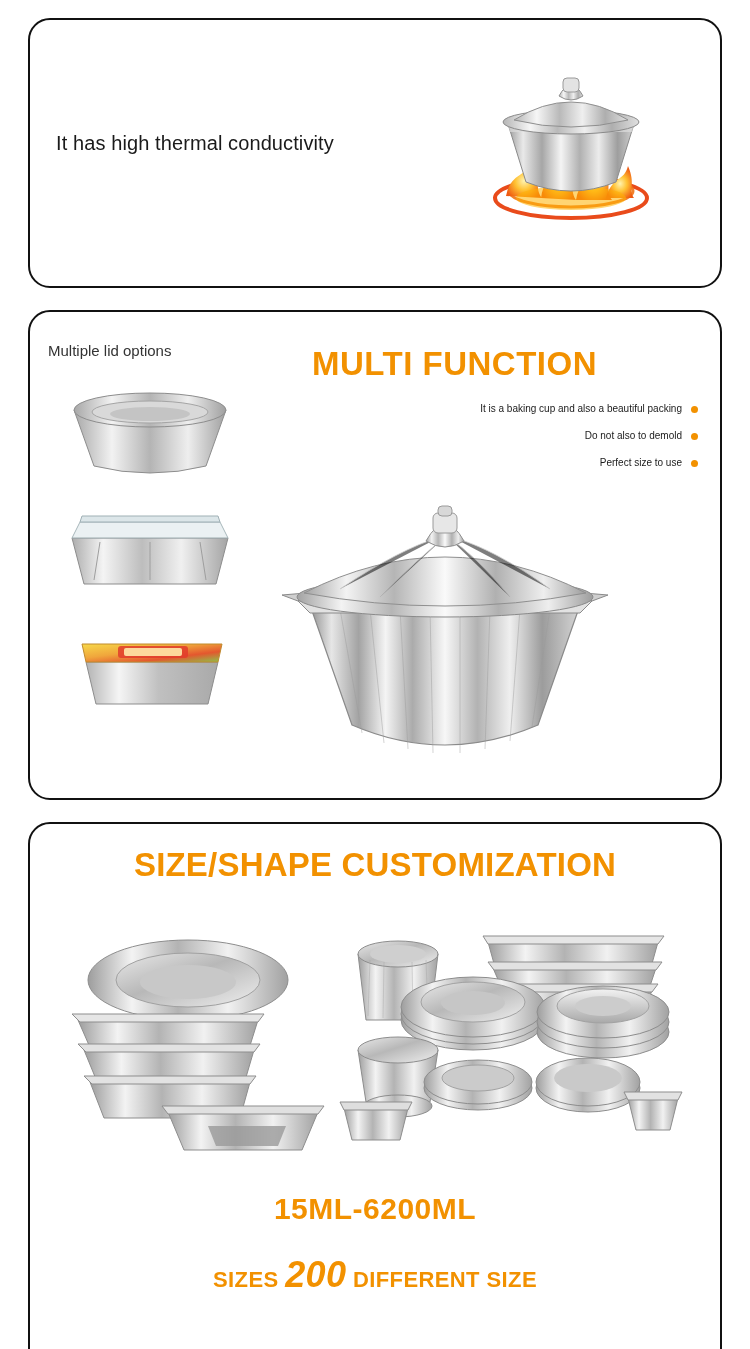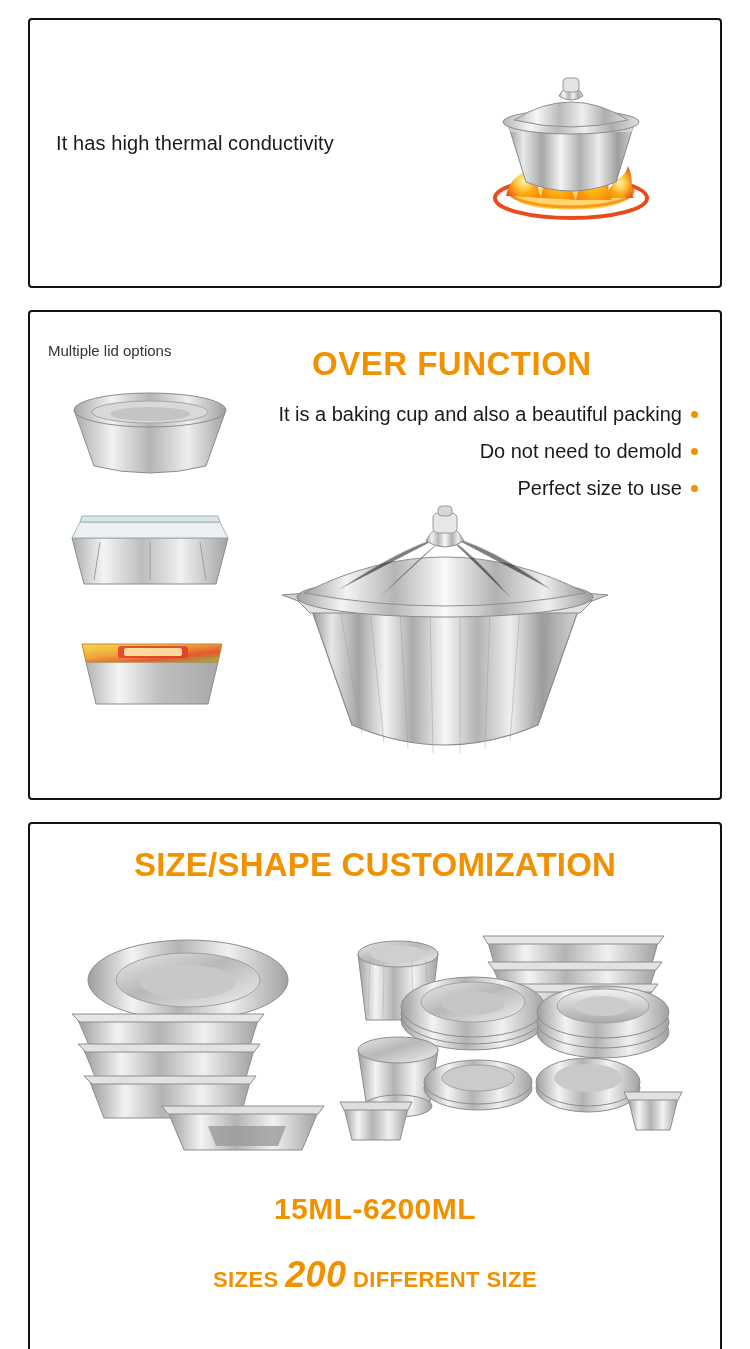--- a/index.html
+++ b/index.html
@@ -7,21 +7,21 @@
     width: 750px;
     height: 1349px;
     background: #ffffff;
     font-family: "Liberation Sans", sans-serif;
     overflow: hidden;
   }
   .page { width: 750px; height: 1349px; position: relative; padding: 18px 28px; }
 
   .card {
     border: 2px solid #111;
-    border-radius: 4px;
+    border-radius: 22px;
     background: #fff;
     position: relative;
     overflow: hidden;
   }
 
   
   .panel1 { height: 270px; margin-bottom: 22px; }
   .panel1 .txt {
     position: absolute;
     left: 26px;
@@ -55,21 +55,21 @@
     font-size: 33px;
     font-weight: bold;
     color: #f29100;
     letter-spacing: .5px;
   }
   .bullets {
     position: absolute;
     right: 22px;
     top: 92px;
     text-align: left;
-    font-size: 20px;
+    font-size: 10px;
     color: #1a1a1a;
     line-height: 1;
   }
   .bullets .b {
     margin-bottom: 17px;
     display: flex;
     align-items: center;
     justify-content: flex-end;
     gap: 9px;
   }
@@ -196,29 +196,29 @@
           <rect x="117" y="30" width="16" height="14" rx="4" fill="#e3e3e3" stroke="#9a9a9a" stroke-width="1"></rect>
         </g>
       </svg>
     </div>
   </div>
 
   <div class="card panel2">
 
     <div class="lid-label">Multiple lid options</div>
 
-    <div class="mf-title">OVER FUNCTION</div>
+    <div class="mf-title">MULTI FUNCTION</div>
 
     <div class="bullets">
       <div class="b">
         <span>It is a baking cup and also a beautiful packing</span>
         <span class="dot"></span>
       </div>
       <div class="b">
-        <span>Do not need to demold</span>
+        <span>Do not also to demold</span>
         <span class="dot"></span>
       </div>
       <div class="b">
         <span>Perfect size to use</span>
         <span class="dot"></span>
       </div>
     </div>
 
     <div class="thumbs">
 

